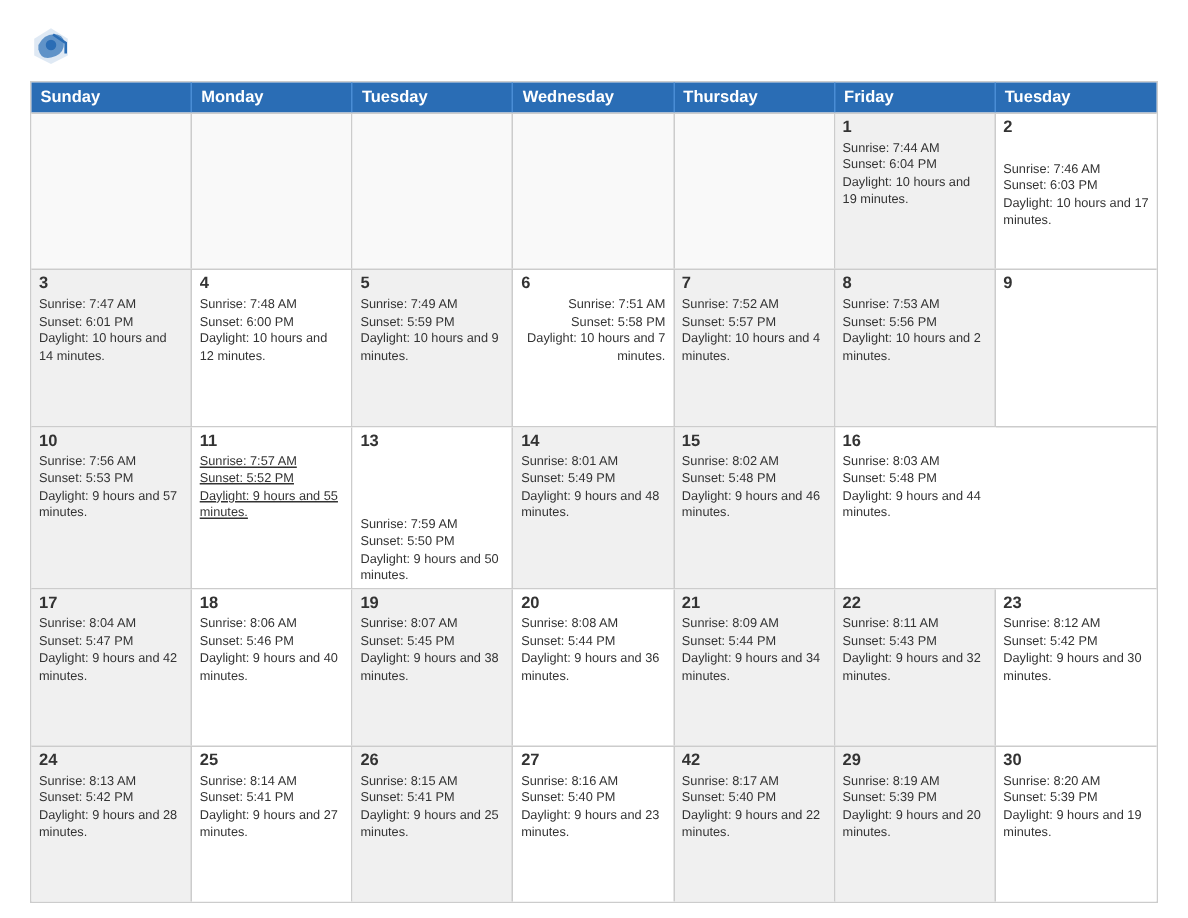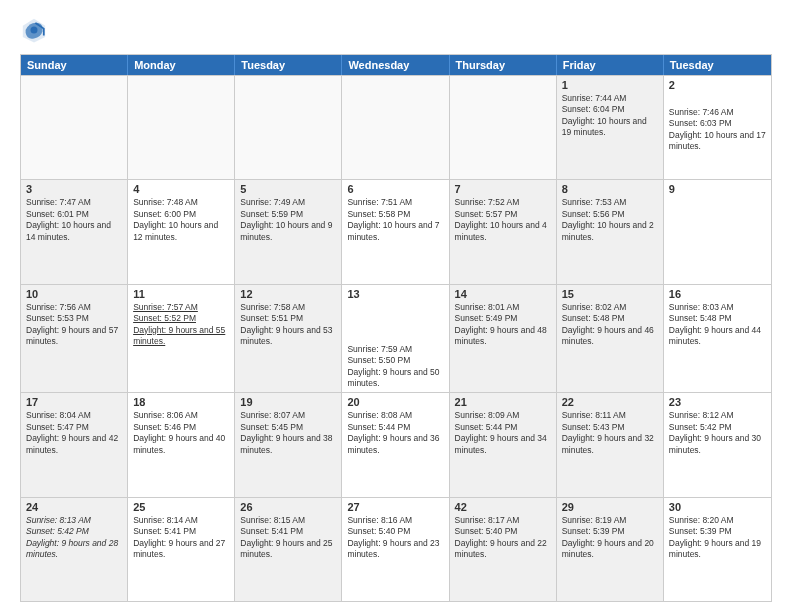--- a/index.html
+++ b/index.html
@@ -181,21 +181,21 @@
 Daylight: 10 hours and 12 minutes.</div>
           </div>
           <div class="cal-cell shaded">
             <span class="day-number">5</span>
             <div class="cell-text" style="white-space: pre-line;">Sunrise: 7:49 AM
 Sunset: 5:59 PM
 Daylight: 10 hours and 9 minutes.</div>
           </div>
           <div class="cal-cell">
             <span class="day-number">6</span>
-            <div class="cell-text" style="white-space: pre-line;">Sunrise: 7:51 AM
+            <div class="cell-text" style="white-space: pre-line; text-align: right;">Sunrise: 7:51 AM
 Sunset: 5:58 PM
 Daylight: 10 hours and 7 minutes.</div>
           </div>
           <div class="cal-cell shaded">
             <span class="day-number">7</span>
             <div class="cell-text" style="white-space: pre-line;">Sunrise: 7:52 AM
 Sunset: 5:57 PM
 Daylight: 10 hours and 4 minutes.</div>
           </div>
           <div class="cal-cell shaded">
@@ -214,26 +214,20 @@
             <div class="cell-text" style="white-space: pre-line;">Sunrise: 7:56 AM
 Sunset: 5:53 PM
 Daylight: 9 hours and 57 minutes.</div>
           </div>
           <div class="cal-cell">
             <span class="day-number">11</span>
             <div class="cell-text" style="white-space: pre-line; text-decoration: underline;">Sunrise: 7:57 AM
 Sunset: 5:52 PM
 Daylight: 9 hours and 55 minutes.</div>
           </div>
-          <div class="cal-cell shaded">
-            <span class="day-number">12</span>
-            <div class="cell-text" style="white-space: pre-line;">Sunrise: 7:58 AM
-Sunset: 5:51 PM
-Daylight: 9 hours and 53 minutes.</div>
-          </div>
           <div class="cal-cell">
             <span class="day-number">13</span>
             <div class="cell-text" style="white-space: pre-line; margin-top: 44px;">Sunrise: 7:59 AM
 Sunset: 5:50 PM
 Daylight: 9 hours and 50 minutes.</div>
           </div>
           <div class="cal-cell shaded">
             <span class="day-number">14</span>
             <div class="cell-text" style="white-space: pre-line;">Sunrise: 8:01 AM
 Sunset: 5:49 PM
@@ -292,21 +286,21 @@
           <div class="cal-cell">
             <span class="day-number">23</span>
             <div class="cell-text" style="white-space: pre-line;">Sunrise: 8:12 AM
 Sunset: 5:42 PM
 Daylight: 9 hours and 30 minutes.</div>
           </div>
         </div>
         <div class="cal-row">
           <div class="cal-cell shaded">
             <span class="day-number">24</span>
-            <div class="cell-text" style="white-space: pre-line; font-style: italic;">Sunrise: 8:13 AM
+            <div class="cell-text" style="white-space: pre-line;">Sunrise: 8:13 AM
 Sunset: 5:42 PM
 Daylight: 9 hours and 28 minutes.</div>
           </div>
           <div class="cal-cell">
             <span class="day-number">25</span>
             <div class="cell-text" style="white-space: pre-line;">Sunrise: 8:14 AM
 Sunset: 5:41 PM
 Daylight: 9 hours and 27 minutes.</div>
           </div>
           <div class="cal-cell shaded">

